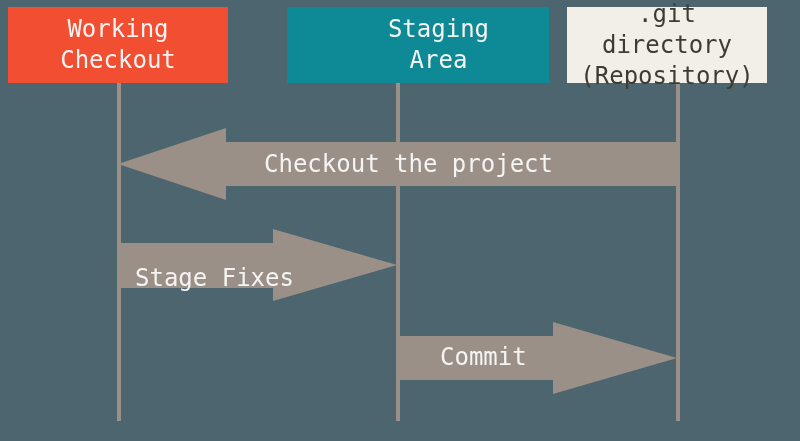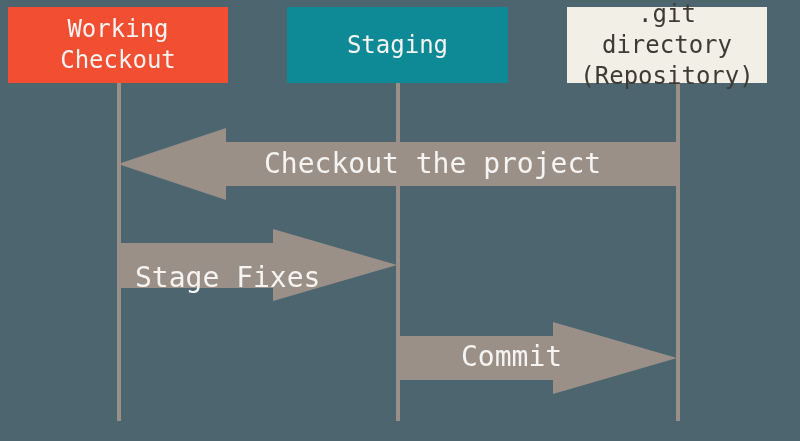--- a/index.html
+++ b/index.html
@@ -11,46 +11,47 @@
     position:relative;width:800px;height:441px;background:var(--bg);
     overflow:hidden;font-family:"DejaVu Sans Mono","Liberation Mono",monospace;
   }
   .vline{position:absolute;width:4px;top:83px;height:338px;background:var(--arrow);}
   .box{
     position:absolute;top:7px;height:76px;display:flex;flex-direction:column;
     align-items:center;justify-content:center;text-align:center;
     font-size:24px;line-height:31px;color:var(--text-light);
   }
   .box-working{left:8px;width:220px;background:var(--red);}
-  .box-staging{left:287px;width:221px;background:var(--teal);}
+  .box-staging{left:287px;width:221px;background:var(--teal);padding-left:41px;}
   .box-git{left:567px;width:200px;background:var(--cream);color:var(--text-dark);}
   .shaft{position:absolute;background:var(--arrow);}
   .tri{position:absolute;width:0;height:0;border-style:solid;}
   .tri-left{border-width:36px 108px 36px 0;border-color:transparent var(--arrow) transparent transparent;}
   .tri-right{border-width:36px 0 36px 124px;border-color:transparent transparent transparent var(--arrow);}
   .arrow-label{
-    position:absolute;font-size:28px;line-height:28px;white-space:nowrap;
+    position:absolute;font-size:24px;line-height:28px;white-space:nowrap;
     color:var(--text-light);
   }
 </style>
 </head>
 <body>
 
 <div class="canvas">
 
   <div class="vline" style="left:117px"></div>
   <div class="vline" style="left:396px"></div>
   <div class="vline" style="left:676px"></div>
 
   <div class="box box-working">
     <span>Working</span>
     <span>Checkout</span>
   </div>
   <div class="box box-staging">
     <span>Staging</span>
+    <span>Area</span>
   </div>
   <div class="box box-git">
     <span>.git directory</span>
     <span>(Repository)</span>
   </div>
 
   <div>
     <div class="shaft" style="left:226px;top:142px;width:451px;height:44px"></div>
     <div class="tri tri-left" style="left:118px;top:128px"></div>
     <div class="arrow-label" style="left:264px;top:150px">Checkout the project</div>
@@ -58,16 +59,16 @@
 
   <div>
     <div class="shaft" style="left:117px;top:243px;width:156px;height:45px"></div>
     <div class="tri tri-right" style="left:273px;top:229px"></div>
     <div class="arrow-label" style="left:135px;top:264px">Stage Fixes</div>
   </div>
 
   <div>
     <div class="shaft" style="left:398px;top:336px;width:155px;height:44px"></div>
     <div class="tri tri-right" style="left:553px;top:322px"></div>
-    <div class="arrow-label" style="left:461px;top:343px">Commit</div>
+    <div class="arrow-label" style="left:440px;top:343px">Commit</div>
   </div>
 
 </div>
 
 </body></html>

